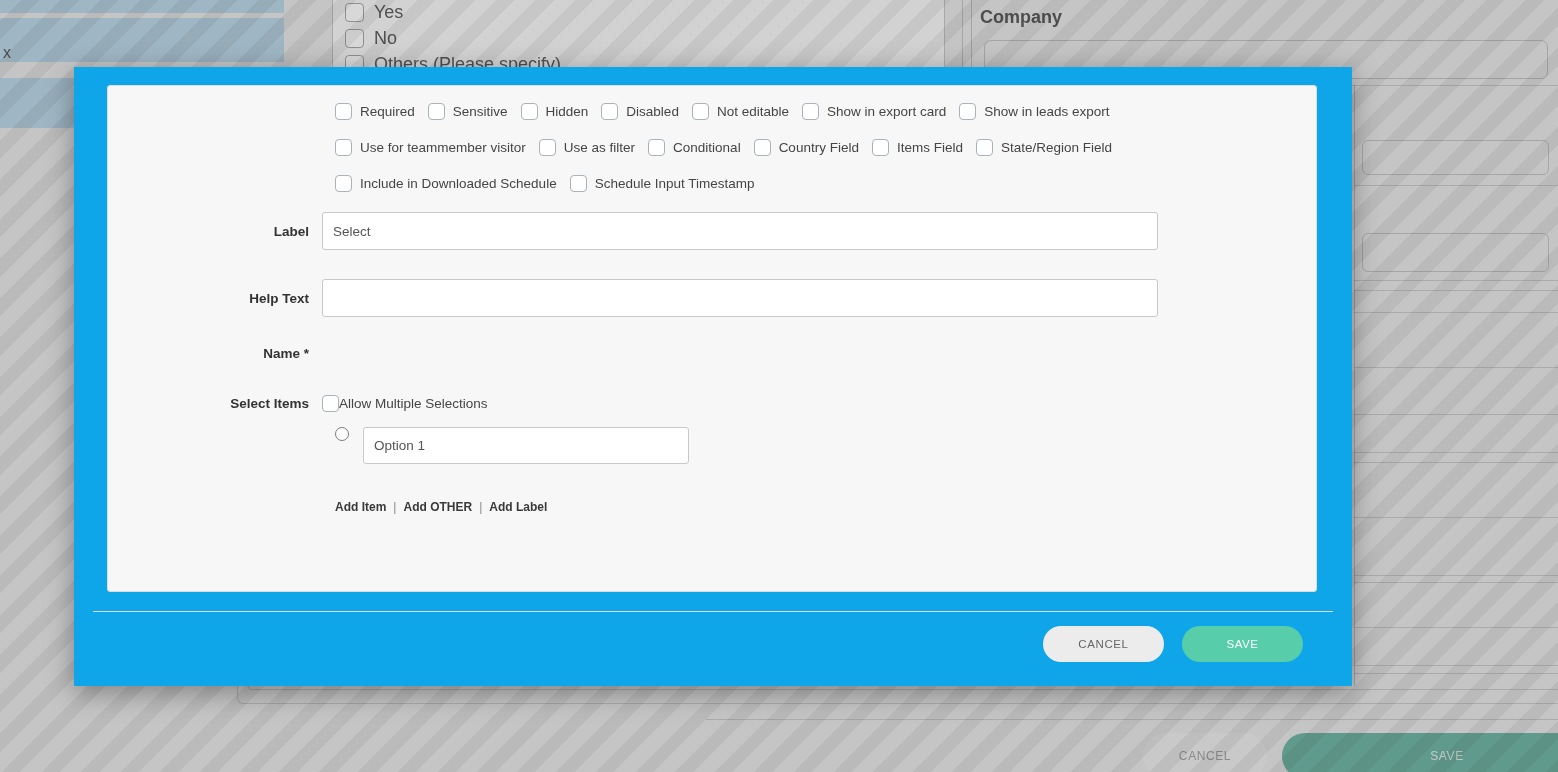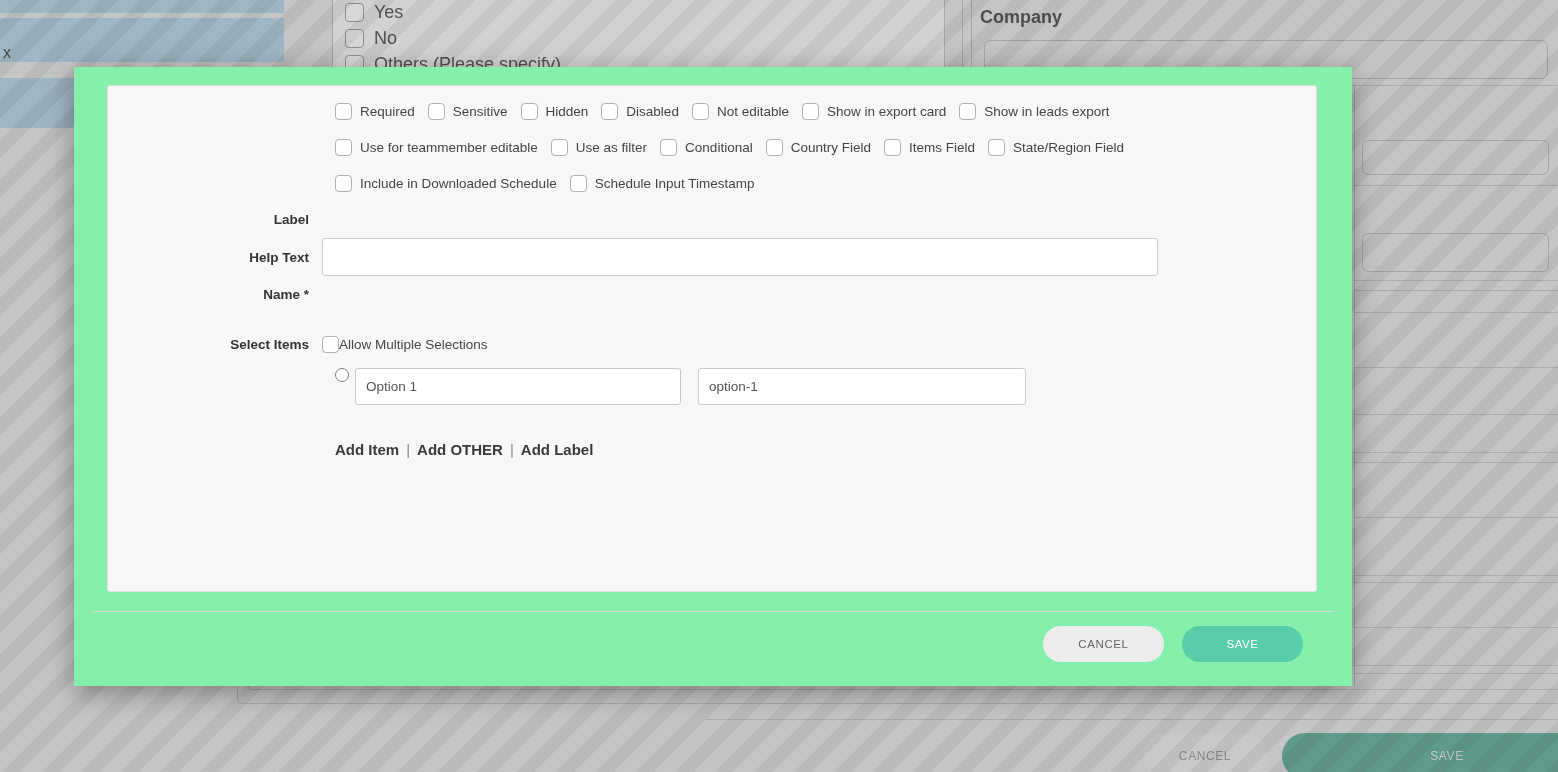--- a/index.html
+++ b/index.html
@@ -64,63 +64,63 @@
   
   .stripes {
     position:absolute; inset:0; z-index:5;
     background:repeating-linear-gradient(135deg,
       rgba(0,0,0,0) 0 15px, rgba(0,0,0,0.055) 15px 28px);
   }
 
   
   .modal {
     position:absolute; left:74px; top:67px; width:1278px; height:619px;
-    background:#86efac; z-index:10;
+    background:#0ea5e9; z-index:10;
     box-shadow:0 6px 26px rgba(0,0,0,0.35);
   }
   .panel {
     position:absolute; left:33px; top:18px; width:1210px; height:507px;
     background:#f7f7f7; border:1px solid #ddd; border-radius:3px;
     padding-top:17px; overflow:hidden;
   }
 
   .cb-row { display:flex; align-items:center; gap:13px; margin-left:227px; height:17px; margin-bottom:19px; }
   .cb-item { display:flex; align-items:center; gap:8px; cursor:pointer; }
   .cb {
     width:17px; height:17px; background:#fff;
     border:1px solid #aab2ba; border-radius:4px; flex:none;
   }
   .cb-label { font-size:13.5px; color:#454545; white-space:nowrap; }
 
-  .form-row { display:flex; margin-bottom:11px;align-items:flex-end; }
+  .form-row { display:flex; margin-bottom:29px;align-items:flex-end; }
   .form-label {
     width:214px; text-align:right; padding-right:13px; flex:none;
     font-size:13.5px; font-weight:bold; color:#333;
     align-self:center;
   }
   .text-input {
     width:836px; height:38px; border:1px solid #c9c9c9; border-radius:3px;
     background:#fff; padding:0 10px; font-size:13.5px; color:#555;
     font-family:"Liberation Sans", sans-serif; outline:none;
   }
   .row-gap-big { margin-top:20px; }
 
   .select-items-row { margin-top:34px; margin-bottom:15px; align-items:center; }
   .select-items-row .form-label { align-self:center; }
   .allow-multiple { display:flex; align-items:center; cursor:pointer; }
 
-  .option-row { display:flex; margin-left:227px; margin-bottom:24px; align-items:flex-start; }
+  .option-row { display:flex; margin-left:227px; margin-bottom:24px; align-items:flex-start;gap:8px; }
   .radio {
     width:14px; height:14px; border:1px solid #7d7d7d; border-radius:50%;
     background:#fff; flex:none; margin-top:0; margin-right:6px; cursor:pointer;
   }
   .opt-input { width:326px; height:37px; }
   .opt-val-input { width:328px; height:37px; margin-left:17px; }
 
-  .links-row { margin-left:227px; margin-top:36px; font-size:15px; }
+  .links-row { margin-left:227px; margin-top:36px; font-size:12px; }
   .add-link { font-weight:bold; color:#3a3a3a; cursor:pointer; text-decoration:none; }
   .link-sep { color:#8a8a8a; margin:0 7px; }
 
   .modal-divider { position:absolute; left:19px; right:19px; top:544px; height:1px; background:#ddd; }
   .modal-btn {
     position:absolute; top:559px; width:121px; height:36px; border:none; border-radius:18px;
     font-size:11.5px; letter-spacing:0.6px; cursor:pointer;
     font-family:"Liberation Sans", sans-serif;
   }
   .btn-cancel { left:969px; background:#ececec; color:#666; }
@@ -217,21 +217,21 @@
       </label>
       <label class="cb-item">
         <span class="cb"></span>
         <span class="cb-label">Show in leads export</span>
       </label>
     </div>
 
     <div class="cb-row">
       <label class="cb-item">
         <span class="cb"></span>
-        <span class="cb-label">Use for teammember editable</span>
+        <span class="cb-label">Use for teammember visitor</span>
       </label>
       <label class="cb-item">
         <span class="cb"></span>
         <span class="cb-label">Use as filter</span>
       </label>
       <label class="cb-item">
         <span class="cb"></span>
         <span class="cb-label">Conditional</span>
       </label>
       <label class="cb-item">
@@ -254,20 +254,21 @@
         <span class="cb-label">Include in Downloaded Schedule</span>
       </label>
       <label class="cb-item">
         <span class="cb"></span>
         <span class="cb-label">Schedule Input Timestamp</span>
       </label>
     </div>
 
     <div class="form-row row-gap-big">
       <div class="form-label">Label</div>
+      <input class="text-input" type="text" value="Select" style="">
     </div>
 
     <div class="form-row">
       <div class="form-label">Help Text</div>
       <input class="text-input" type="text" value="" style="">
     </div>
 
     <div class="form-row">
       <div class="form-label">Name *</div>
     </div>
@@ -276,21 +277,20 @@
       <div class="form-label">Select Items</div>
       <label class="allow-multiple">
         <span class="cb"></span>
         <span class="cb-label">Allow Multiple Selections</span>
       </label>
     </div>
 
     <div class="option-row">
       <span class="radio"></span>
       <input class="text-input opt-input" type="text" value="Option 1" style="">
-      <input class="text-input opt-val-input" type="text" value="option-1" style="">
     </div>
 
     <div class="links-row">
       <a class="add-link">Add Item</a><span class="link-sep">|</span><a class="add-link">Add OTHER</a><span class="link-sep">|</span><a class="add-link">Add Label</a>
     </div>
   </div>
 
   <div class="modal-divider"></div>
   <button class="modal-btn btn-cancel">CANCEL</button>
   <button class="modal-btn btn-save">SAVE</button>

